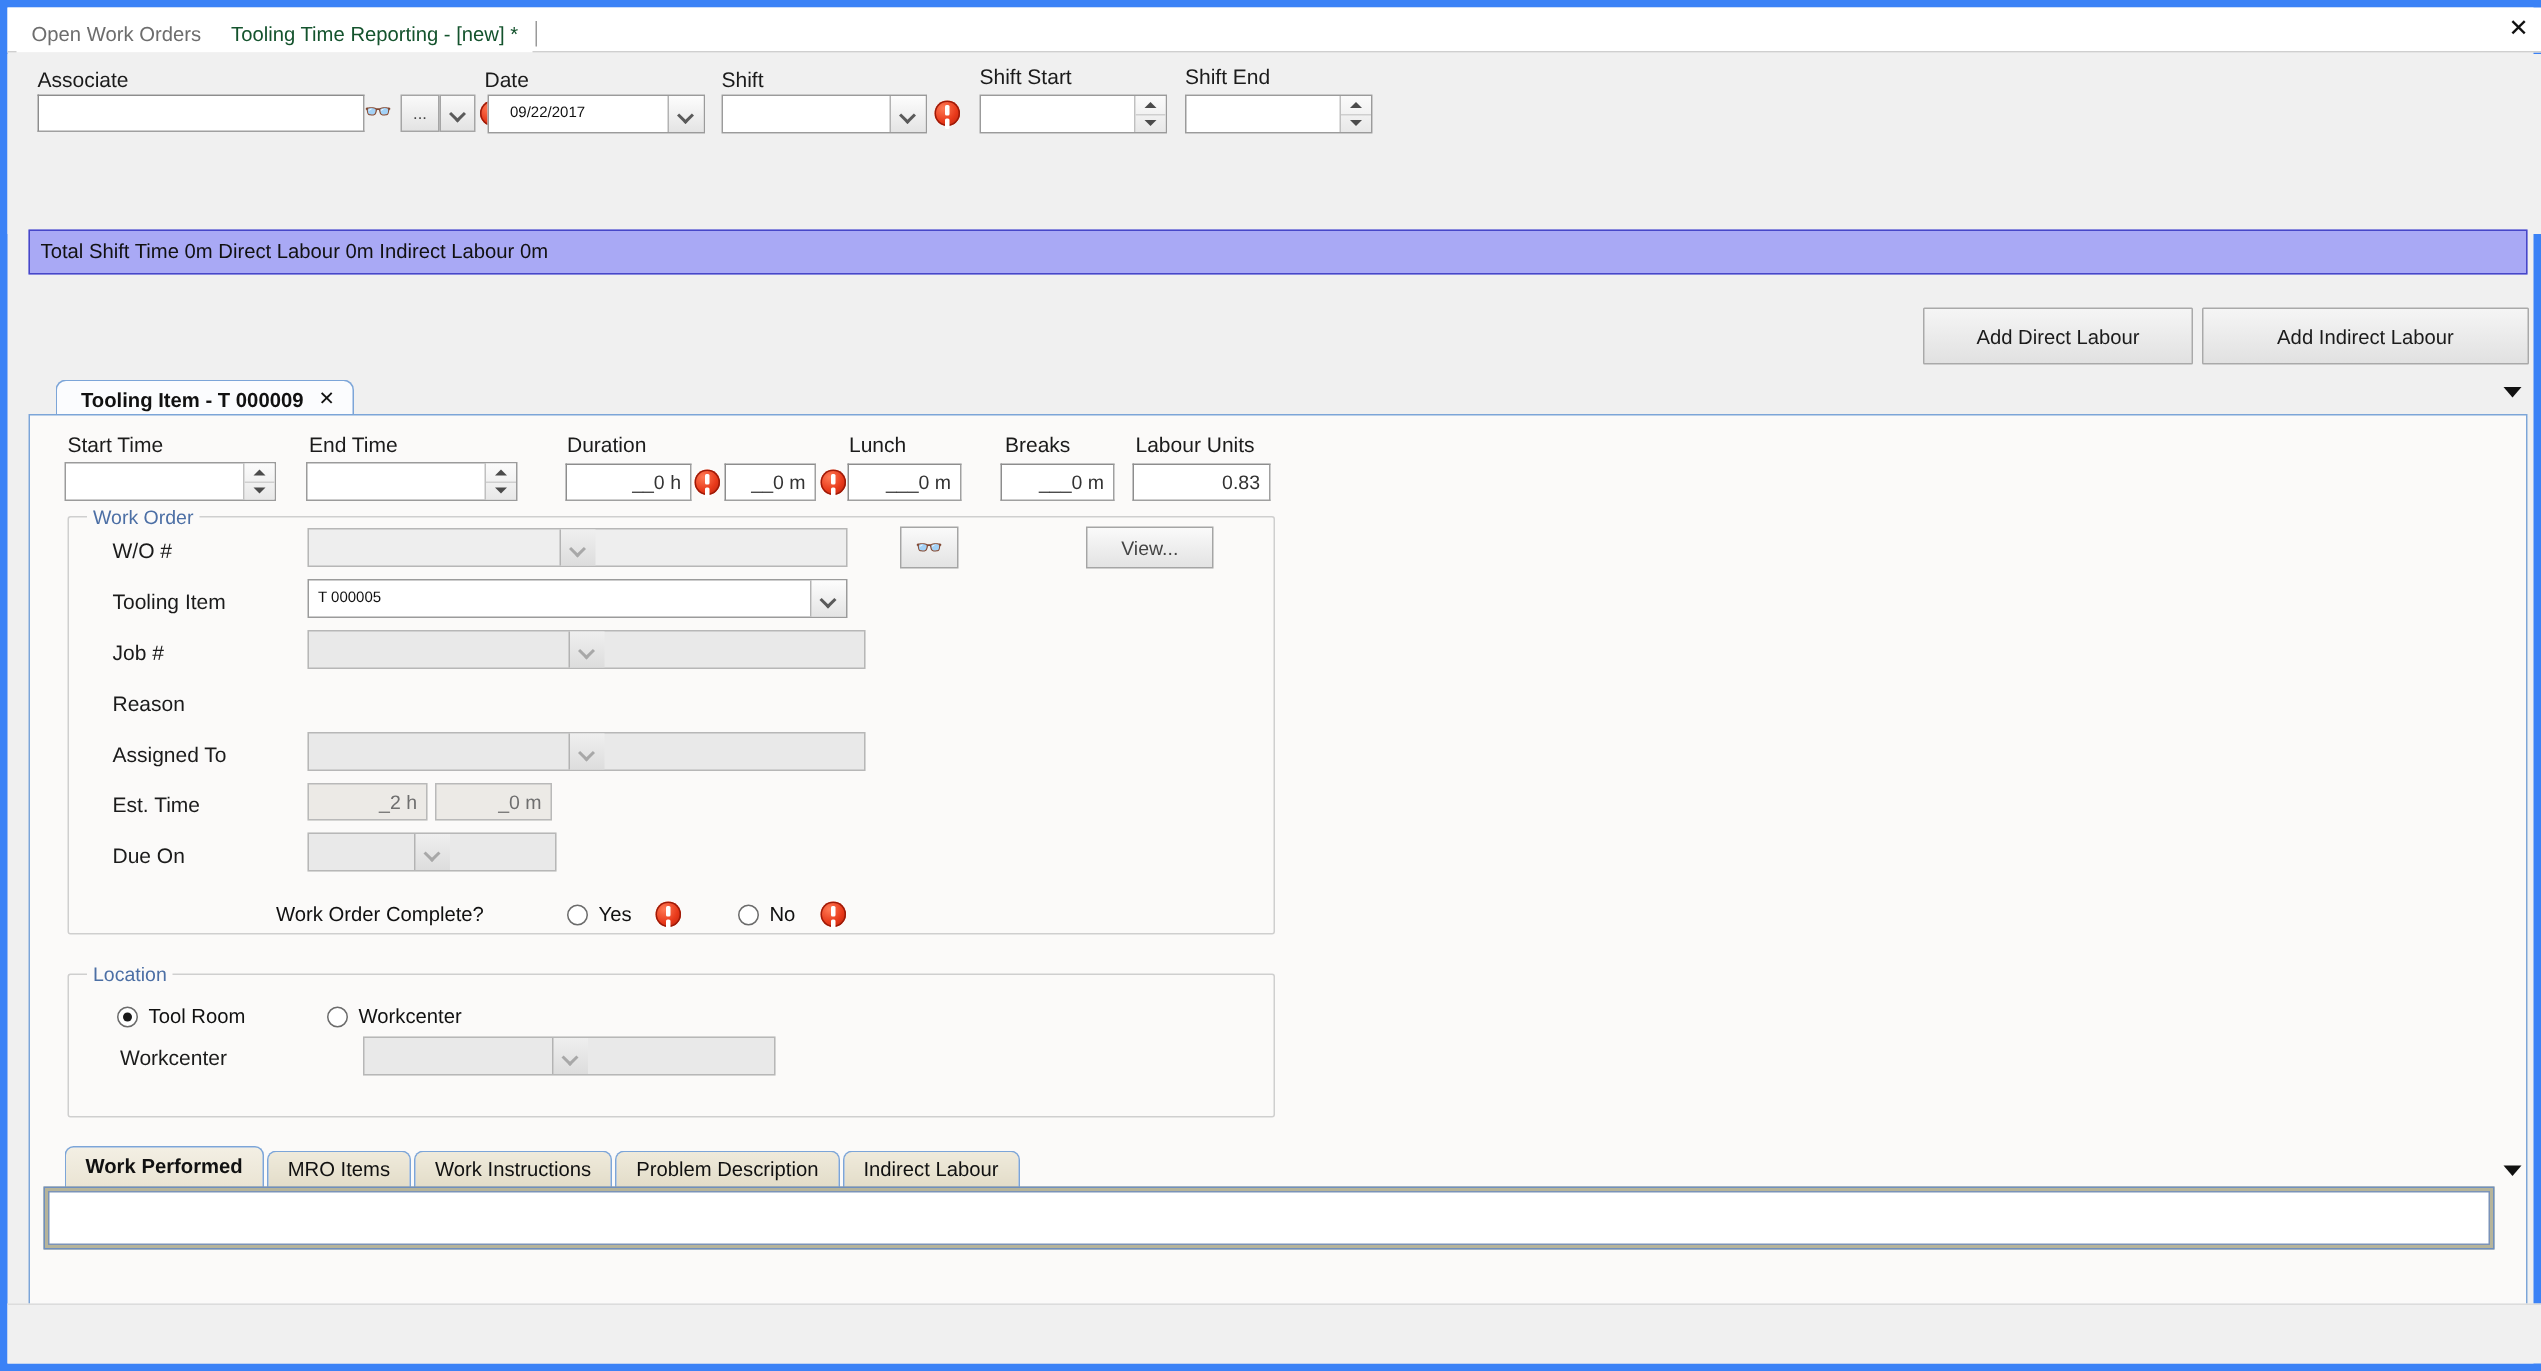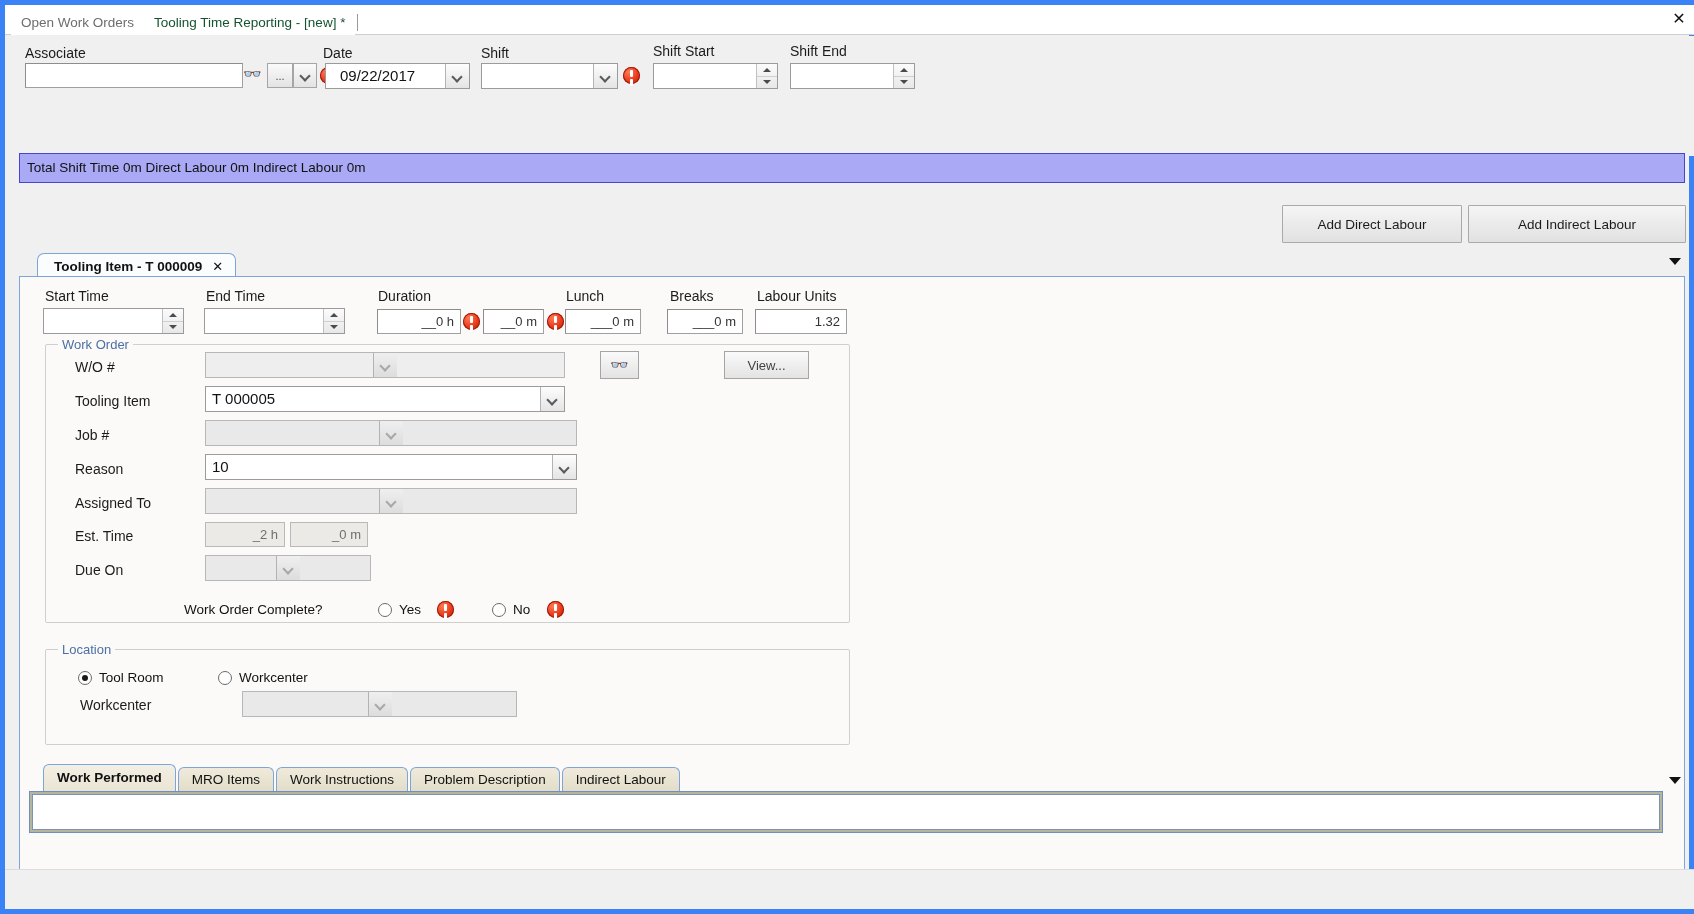--- a/index.html
+++ b/index.html
@@ -53,21 +53,21 @@
   }
   .txtbox.num{text-align:right;padding-right:6px;color:#333;}
   .txtbox.dis{background:#eceae6;color:#6f6f6f;border-color:#b9b9b9;}
 
   
   .combo{
     position:absolute;height:26px;box-sizing:border-box;
     background:#ffffff;border:1px solid #9b9b9b;
     display:flex;align-items:center;
   }
-  .combo .cval{flex:1;padding-left:6px;font-size:15px;line-height:24px;white-space:nowrap;overflow:hidden;}
+  .combo .cval{flex:1;padding-left:6px;font-size:10px;line-height:24px;white-space:nowrap;overflow:hidden;}
   .combo .carrow{
     width:23px;height:100%;
     background:linear-gradient(#fdfdfd,#e4e4e4);
     border-left:1px solid #b3b3b3;
     display:flex;align-items:center;justify-content:center;
   }
   .combo.dis{background:#e9e9e9;border-color:#b7b7b7;flex-direction:column;}
   .combo.dis .cval{color:#7a7a7a;}
   .combo.dis .carrow{background:linear-gradient(#efefef,#dddddd);}
   .chev{
@@ -323,21 +323,21 @@
     <div class="txtbox num" style="left:463px;top:32px;width:61px;">__0 m</div>
     <div class="errico" style="left:527px;top:36px;"></div>
 
     <div class="fieldlbl" style="left:546px;top:11px;">Lunch</div>
     <div class="txtbox num" style="left:545px;top:32px;width:76px;">___0 m</div>
 
     <div class="fieldlbl" style="left:650px;top:11px;">Breaks</div>
     <div class="txtbox num" style="left:647px;top:32px;width:76px;">___0 m</div>
 
     <div class="fieldlbl" style="left:737px;top:11px;">Labour Units</div>
-    <div class="txtbox num" style="left:735px;top:32px;width:92px;">1.32</div>
+    <div class="txtbox num" style="left:735px;top:32px;width:92px;">0.83</div>
 
     <div class="grp" style="left:25px;top:67px;width:805px;height:279px;"></div>
     <div class="grplbl" style="left:38px;top:60px;">Work Order</div>
 
     <div class="fieldlbl" style="left:55px;top:82px;">W/O #</div>
     <div class="combo dis" style="left:185px;top:75px;width:360px;background:#eeeeee;">
       <span class="cval" style="color:#4a6fd0;">23</span>
       <span class="carrow">
           <span class="chev"></span>
         </span>
@@ -357,26 +357,20 @@
 
     <div class="fieldlbl" style="left:55px;top:150px;">Job #</div>
     <div class="combo dis" style="left:185px;top:143px;width:372px;">
       <span class="cval"></span>
       <span class="carrow">
           <span class="chev"></span>
         </span>
     </div>
 
     <div class="fieldlbl" style="left:55px;top:184px;">Reason</div>
-    <div class="combo" style="left:185px;top:177px;width:372px;">
-      <span class="cval">10</span>
-      <span class="carrow">
-          <span class="chev"></span>
-        </span>
-    </div>
 
     <div class="fieldlbl" style="left:55px;top:218px;">Assigned To</div>
     <div class="combo dis" style="left:185px;top:211px;width:372px;">
       <span class="cval"></span>
       <span class="carrow">
           <span class="chev"></span>
         </span>
     </div>
 
     <div class="fieldlbl" style="left:55px;top:251px;">Est. Time</div>

